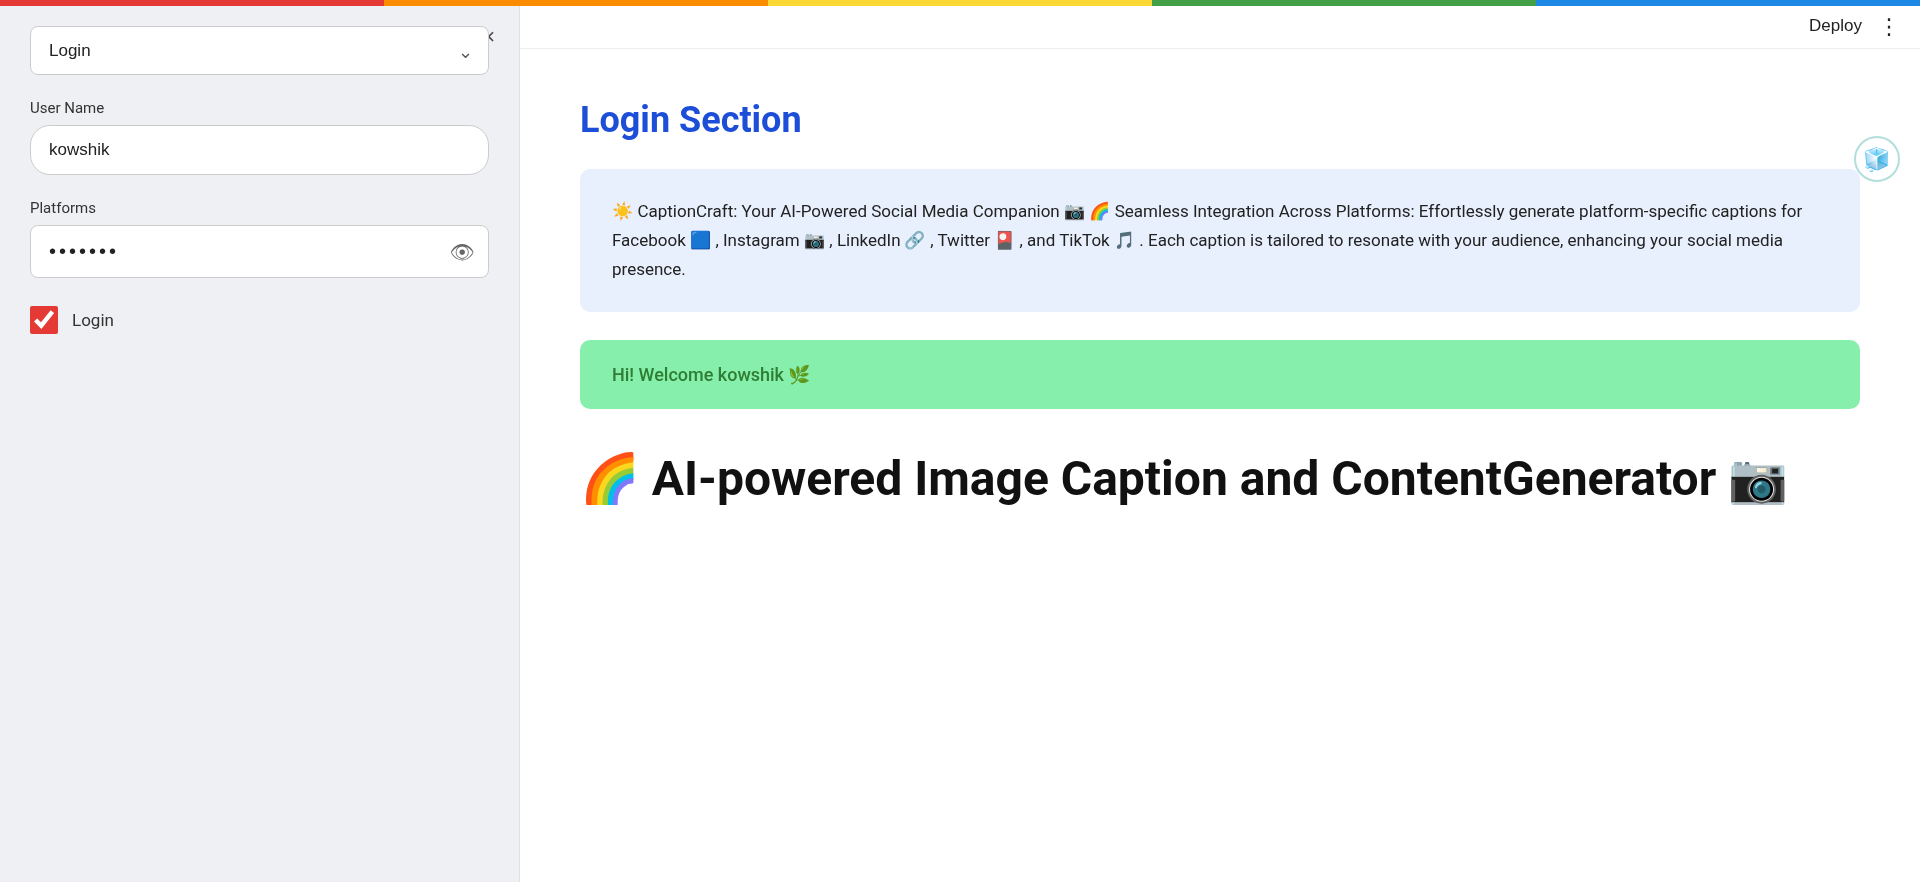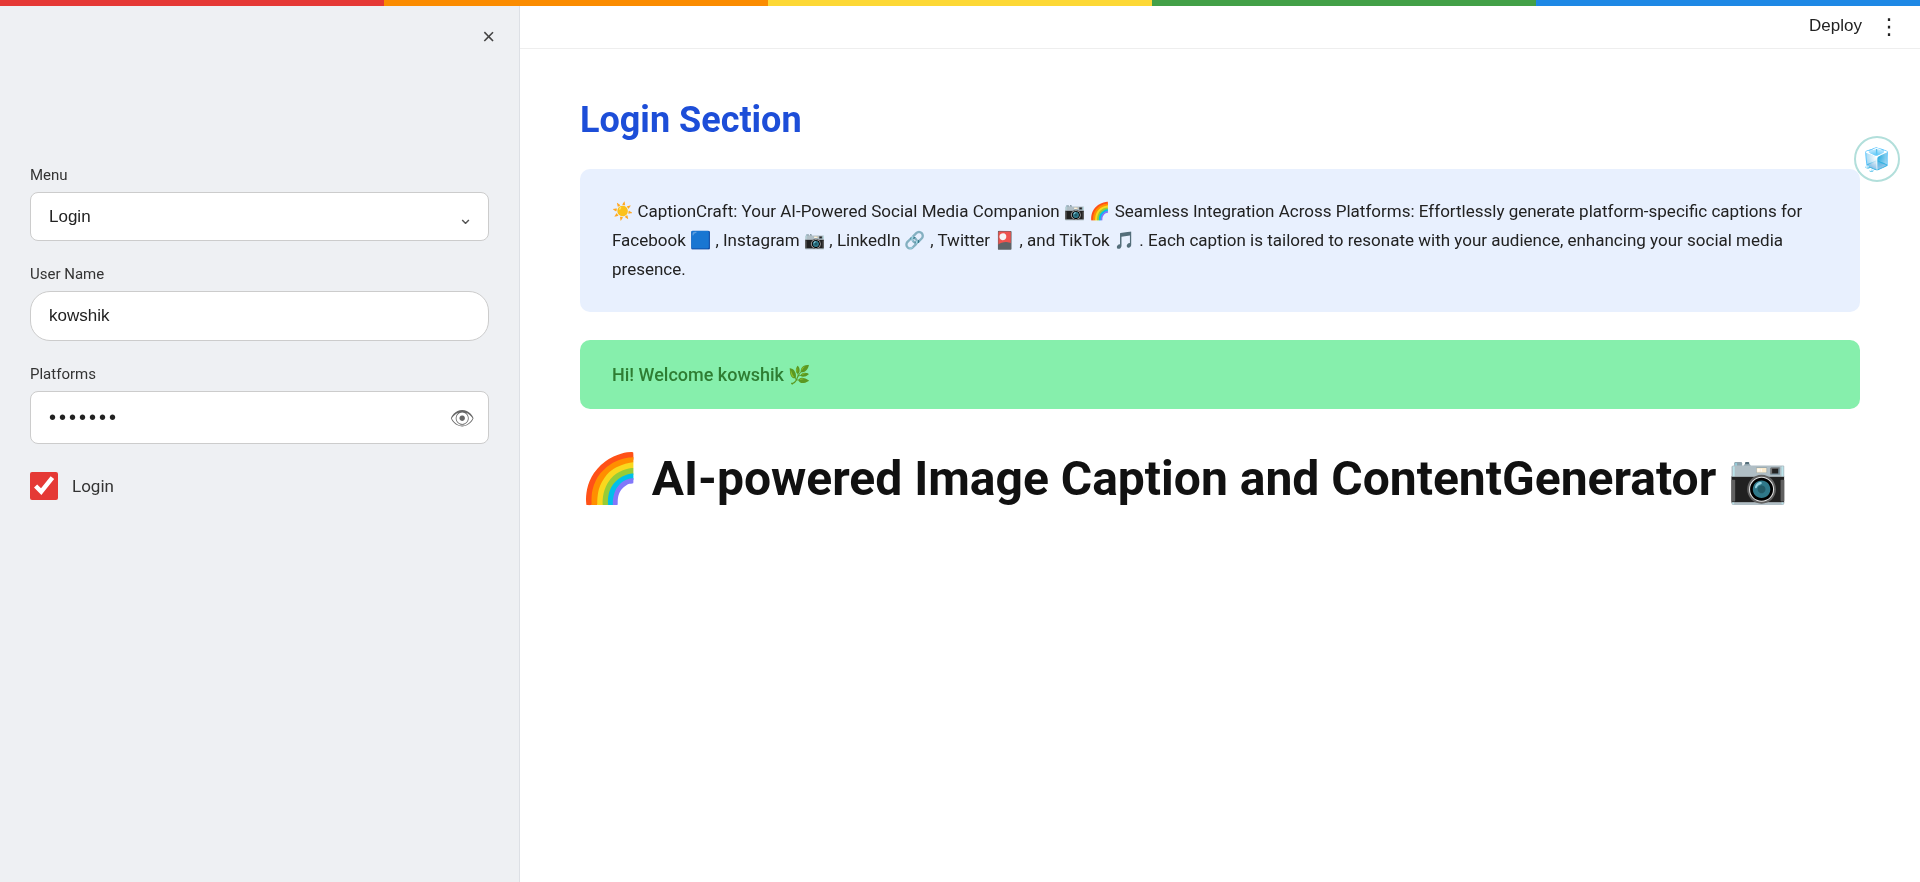--- a/index.html
+++ b/index.html
@@ -257,21 +257,20 @@
 <body>
 
 <div class="top-bar"></div>
 
 <div class="app-layout">
 
   <div class="sidebar">
 
     <button class="sidebar-close">×</button>
 
-    <div class="sidebar-menu-label">Menu</div>
 
     <div class="sidebar-select-wrapper">
       <select class="sidebar-select"><option value="Login">Login</option></select>
       <span class="sidebar-select-arrow">⌄</span>
     </div>
 
     <div class="sidebar-field-label">User Name</div>
     <input class="sidebar-input" type="text" value="kowshik" placeholder="User Name" style="">
 
     <div class="sidebar-field-label">Platforms</div>

